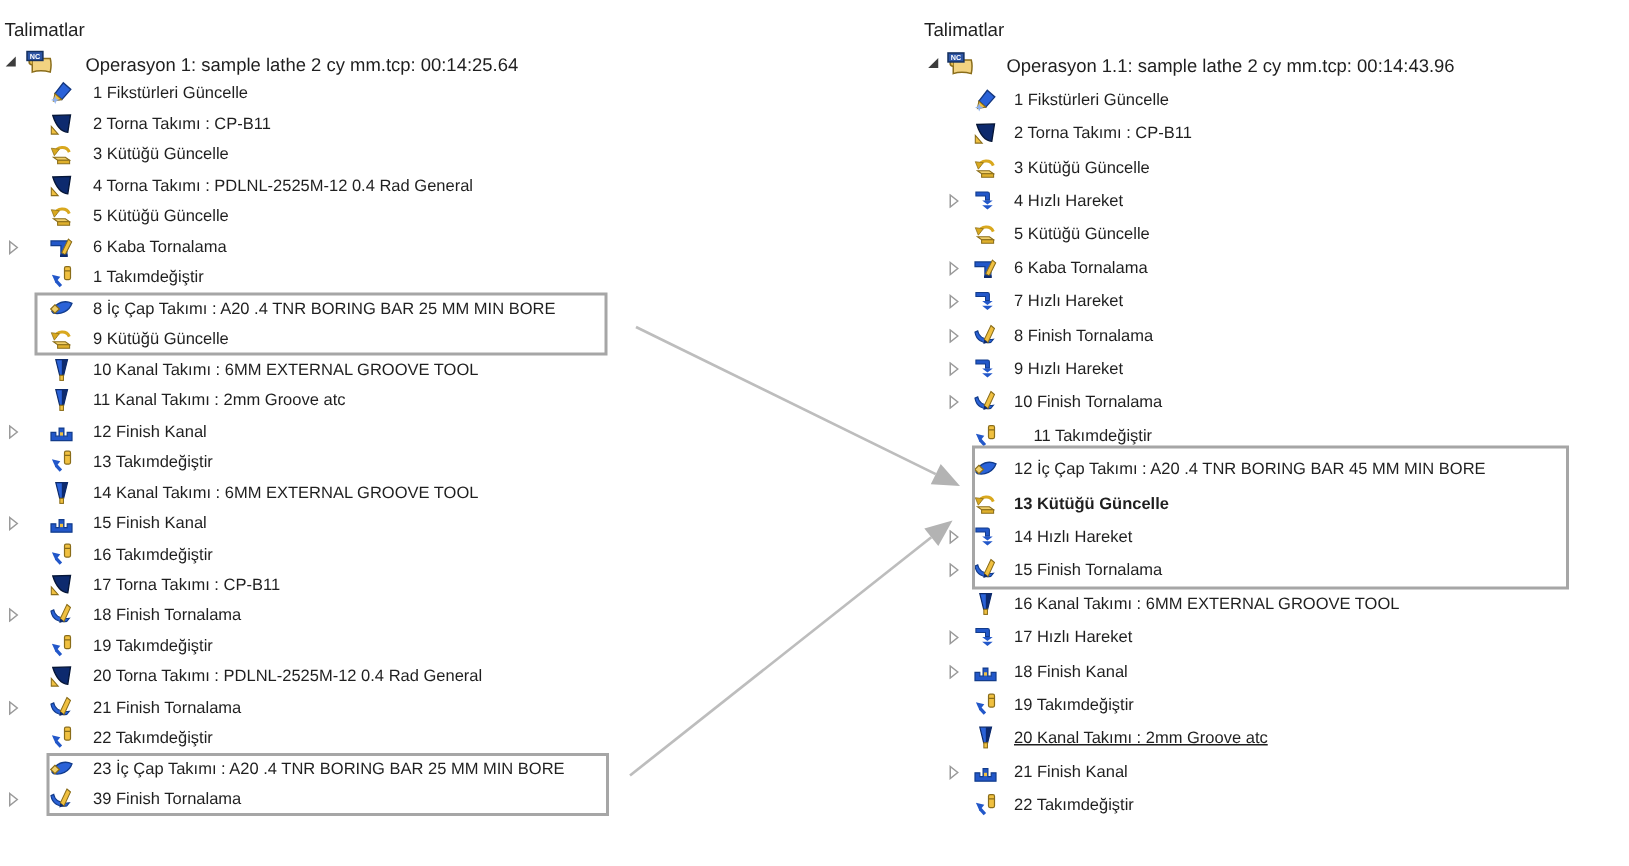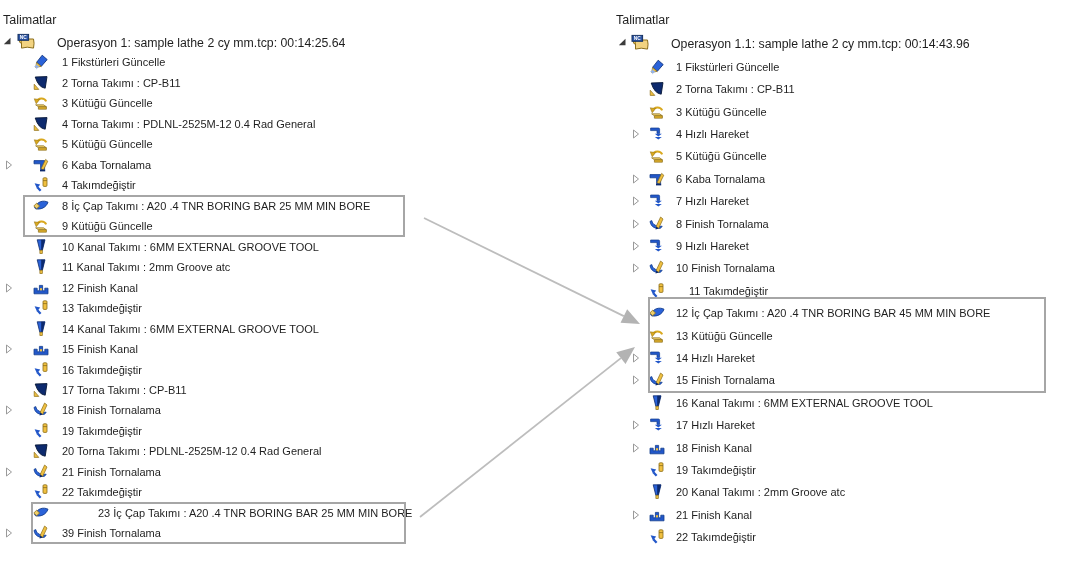--- a/index.html
+++ b/index.html
@@ -108,21 +108,21 @@
         </div>
         <div>
           <span class="abs tree-icon" style="left: 33px; top: 185.18px;">
             <svg width="16" height="16" viewBox="0 0 16 16">
               <rect x="10" y="0.8" width="4" height="8.6" rx="1" fill="#f0c040" stroke="#8a6d1a" stroke-width="0.8"></rect>
               <path d="M10 3.6 h4" stroke="#8a6d1a" stroke-width="0.8"></path>
               <path d="M7.6 13.8 L4.4 10.2" stroke="#2257c9" stroke-width="2.2"></path>
               <path d="M1.6 6.2 L7.2 7.5 L4 11.5 Z" fill="#2257c9"></path>
             </svg>
           </span>
-          <span class="abs row-label" style="left: 62px; top: 185.18px;">4 Takımdeğiştir</span>
+          <span class="abs row-label" style="left: 62px; top: 185.18px;">1 Takımdeğiştir</span>
         </div>
         <div>
           <span class="abs tree-icon" style="left: 33px; top: 205.66px;">
             <svg width="16" height="16" viewBox="0 0 16 16">
               <path d="M1.6 9.6 C4.4 3.2 10.4 2 15 4.2 C13 9.8 7.6 11.8 2.6 10.8 Z" fill="#2a62d8" stroke="#123c8c" stroke-width="0.9"></path>
               <path d="M3.6 5.2 L6.6 8 L3.6 10.8 L0.8 8 Z" fill="#f0cf6a" stroke="#8a6d1a" stroke-width="0.8"></path>
             </svg>
           </span>
           <span class="abs row-label" style="left: 62px; top: 205.66px;">8 İç Çap Takımı : A20 .4 TNR BORING BAR 25 MM MIN BORE</span>
         </div>
@@ -287,21 +287,21 @@
           </span>
           <span class="abs row-label" style="left: 62px; top: 492.38px;">22 Takımdeğiştir</span>
         </div>
         <div>
           <span class="abs tree-icon" style="left: 33px; top: 512.86px;">
             <svg width="16" height="16" viewBox="0 0 16 16">
               <path d="M1.6 9.6 C4.4 3.2 10.4 2 15 4.2 C13 9.8 7.6 11.8 2.6 10.8 Z" fill="#2a62d8" stroke="#123c8c" stroke-width="0.9"></path>
               <path d="M3.6 5.2 L6.6 8 L3.6 10.8 L0.8 8 Z" fill="#f0cf6a" stroke="#8a6d1a" stroke-width="0.8"></path>
             </svg>
           </span>
-          <span class="abs row-label" style="left: 62px; top: 512.86px; margin-left: 36px;">23 İç Çap Takımı : A20 .4 TNR BORING BAR 25 MM MIN BORE</span>
+          <span class="abs row-label" style="left: 62px; top: 512.86px;">23 İç Çap Takımı : A20 .4 TNR BORING BAR 25 MM MIN BORE</span>
         </div>
         <div>
           <span class="abs expander" style="left: 5px; top: 533.34px;">
             <svg width="8" height="10" viewBox="0 0 8 10">
               <path d="M1.5 1 L6.5 5 L1.5 9 Z" fill="#ffffff" stroke="#9a9a9a" stroke-width="1"></path>
             </svg>
           </span>
           <span class="abs tree-icon" style="left: 33px; top: 533.34px;">
             <svg width="16" height="16" viewBox="0 0 16 16">
               <path d="M1 5.4 C1.8 10.6 6 13.2 11.6 12.2 L13.2 10.2 C7.6 10.8 3.6 8.8 2.8 4.6 Z" fill="#2a62d8" stroke="#123c8c" stroke-width="0.8"></path>
@@ -486,21 +486,21 @@
         </div>
         <div>
           <span class="abs tree-icon" style="left: 649px; top: 335.6px;">
             <svg width="16" height="16" viewBox="0 0 16 16">
               <path d="M3.6 7 C5 2.4 11.4 2.2 13.2 6.4" fill="none" stroke="#d9a81e" stroke-width="2"></path>
               <path d="M1.2 3.8 L6.6 4.5 L3.2 8.8 Z" fill="#d9a81e" stroke="#8a6d1a" stroke-width="0.5"></path>
               <path d="M2.6 9.8 H10.6 L13.4 11.8 H5.4 Z" fill="#f0cf6a" stroke="#8a6d1a" stroke-width="0.7"></path>
               <path d="M5.4 11.8 H13.4 V14.2 H5.4 Z" fill="#dfb02c" stroke="#8a6d1a" stroke-width="0.7"></path>
             </svg>
           </span>
-          <span class="abs row-label" style="left: 676px; top: 335.6px;">13 Kütüğü Güncelle</span>
+          <span class="abs row-label" style="left: 676px; top: 335.6px; font-weight: bold;">13 Kütüğü Güncelle</span>
         </div>
         <div>
           <span class="abs expander" style="left: 631.5px; top: 358px;">
             <svg width="8" height="10" viewBox="0 0 8 10">
               <path d="M1.5 1 L6.5 5 L1.5 9 Z" fill="#ffffff" stroke="#9a9a9a" stroke-width="1"></path>
             </svg>
           </span>
           <span class="abs tree-icon" style="left: 649px; top: 358px;">
             <svg width="16" height="16" viewBox="0 0 16 16">
               <path d="M1.6 2 H9.4 Q10.6 2 10.6 3.2 V7.4 H8 V4.6 H1.6 Z" fill="#2257c9" stroke="#123c8c" stroke-width="0.7"></path>
@@ -576,21 +576,21 @@
           <span class="abs row-label" style="left: 676px; top: 470px;">19 Takımdeğiştir</span>
         </div>
         <div>
           <span class="abs tree-icon" style="left: 649px; top: 492.4px;">
             <svg width="16" height="16" viewBox="0 0 16 16">
               <path d="M4.2 0.8 H12 L9.4 11.2 H6.8 Z" fill="#2a62d8" stroke="#0c2a6b" stroke-width="0.8"></path>
               <path d="M8.2 0.8 H12 L9.4 11.2 H8.2 Z" fill="#0d2a6e"></path>
               <rect x="6.9" y="11.2" width="2.4" height="3.4" fill="#f0c040" stroke="#8a6d1a" stroke-width="0.7"></rect>
             </svg>
           </span>
-          <span class="abs row-label" style="left: 676px; top: 492.4px;">20 Kanal Takımı : 2mm Groove atc</span>
+          <span class="abs row-label" style="left: 676px; top: 492.4px; text-decoration: underline;">20 Kanal Takımı : 2mm Groove atc</span>
         </div>
         <div>
           <span class="abs expander" style="left: 631.5px; top: 514.8px;">
             <svg width="8" height="10" viewBox="0 0 8 10">
               <path d="M1.5 1 L6.5 5 L1.5 9 Z" fill="#ffffff" stroke="#9a9a9a" stroke-width="1"></path>
             </svg>
           </span>
           <span class="abs tree-icon" style="left: 649px; top: 514.8px;">
             <svg width="16" height="16" viewBox="0 0 16 16">
               <path d="M1 13.8 V8.2 H4.2 V10.8 H6.4 V5.4 H9.6 V10.8 H11.8 V8.2 H15 V13.8 Z" fill="#2257c9" stroke="#123c8c" stroke-width="0.8"></path>

